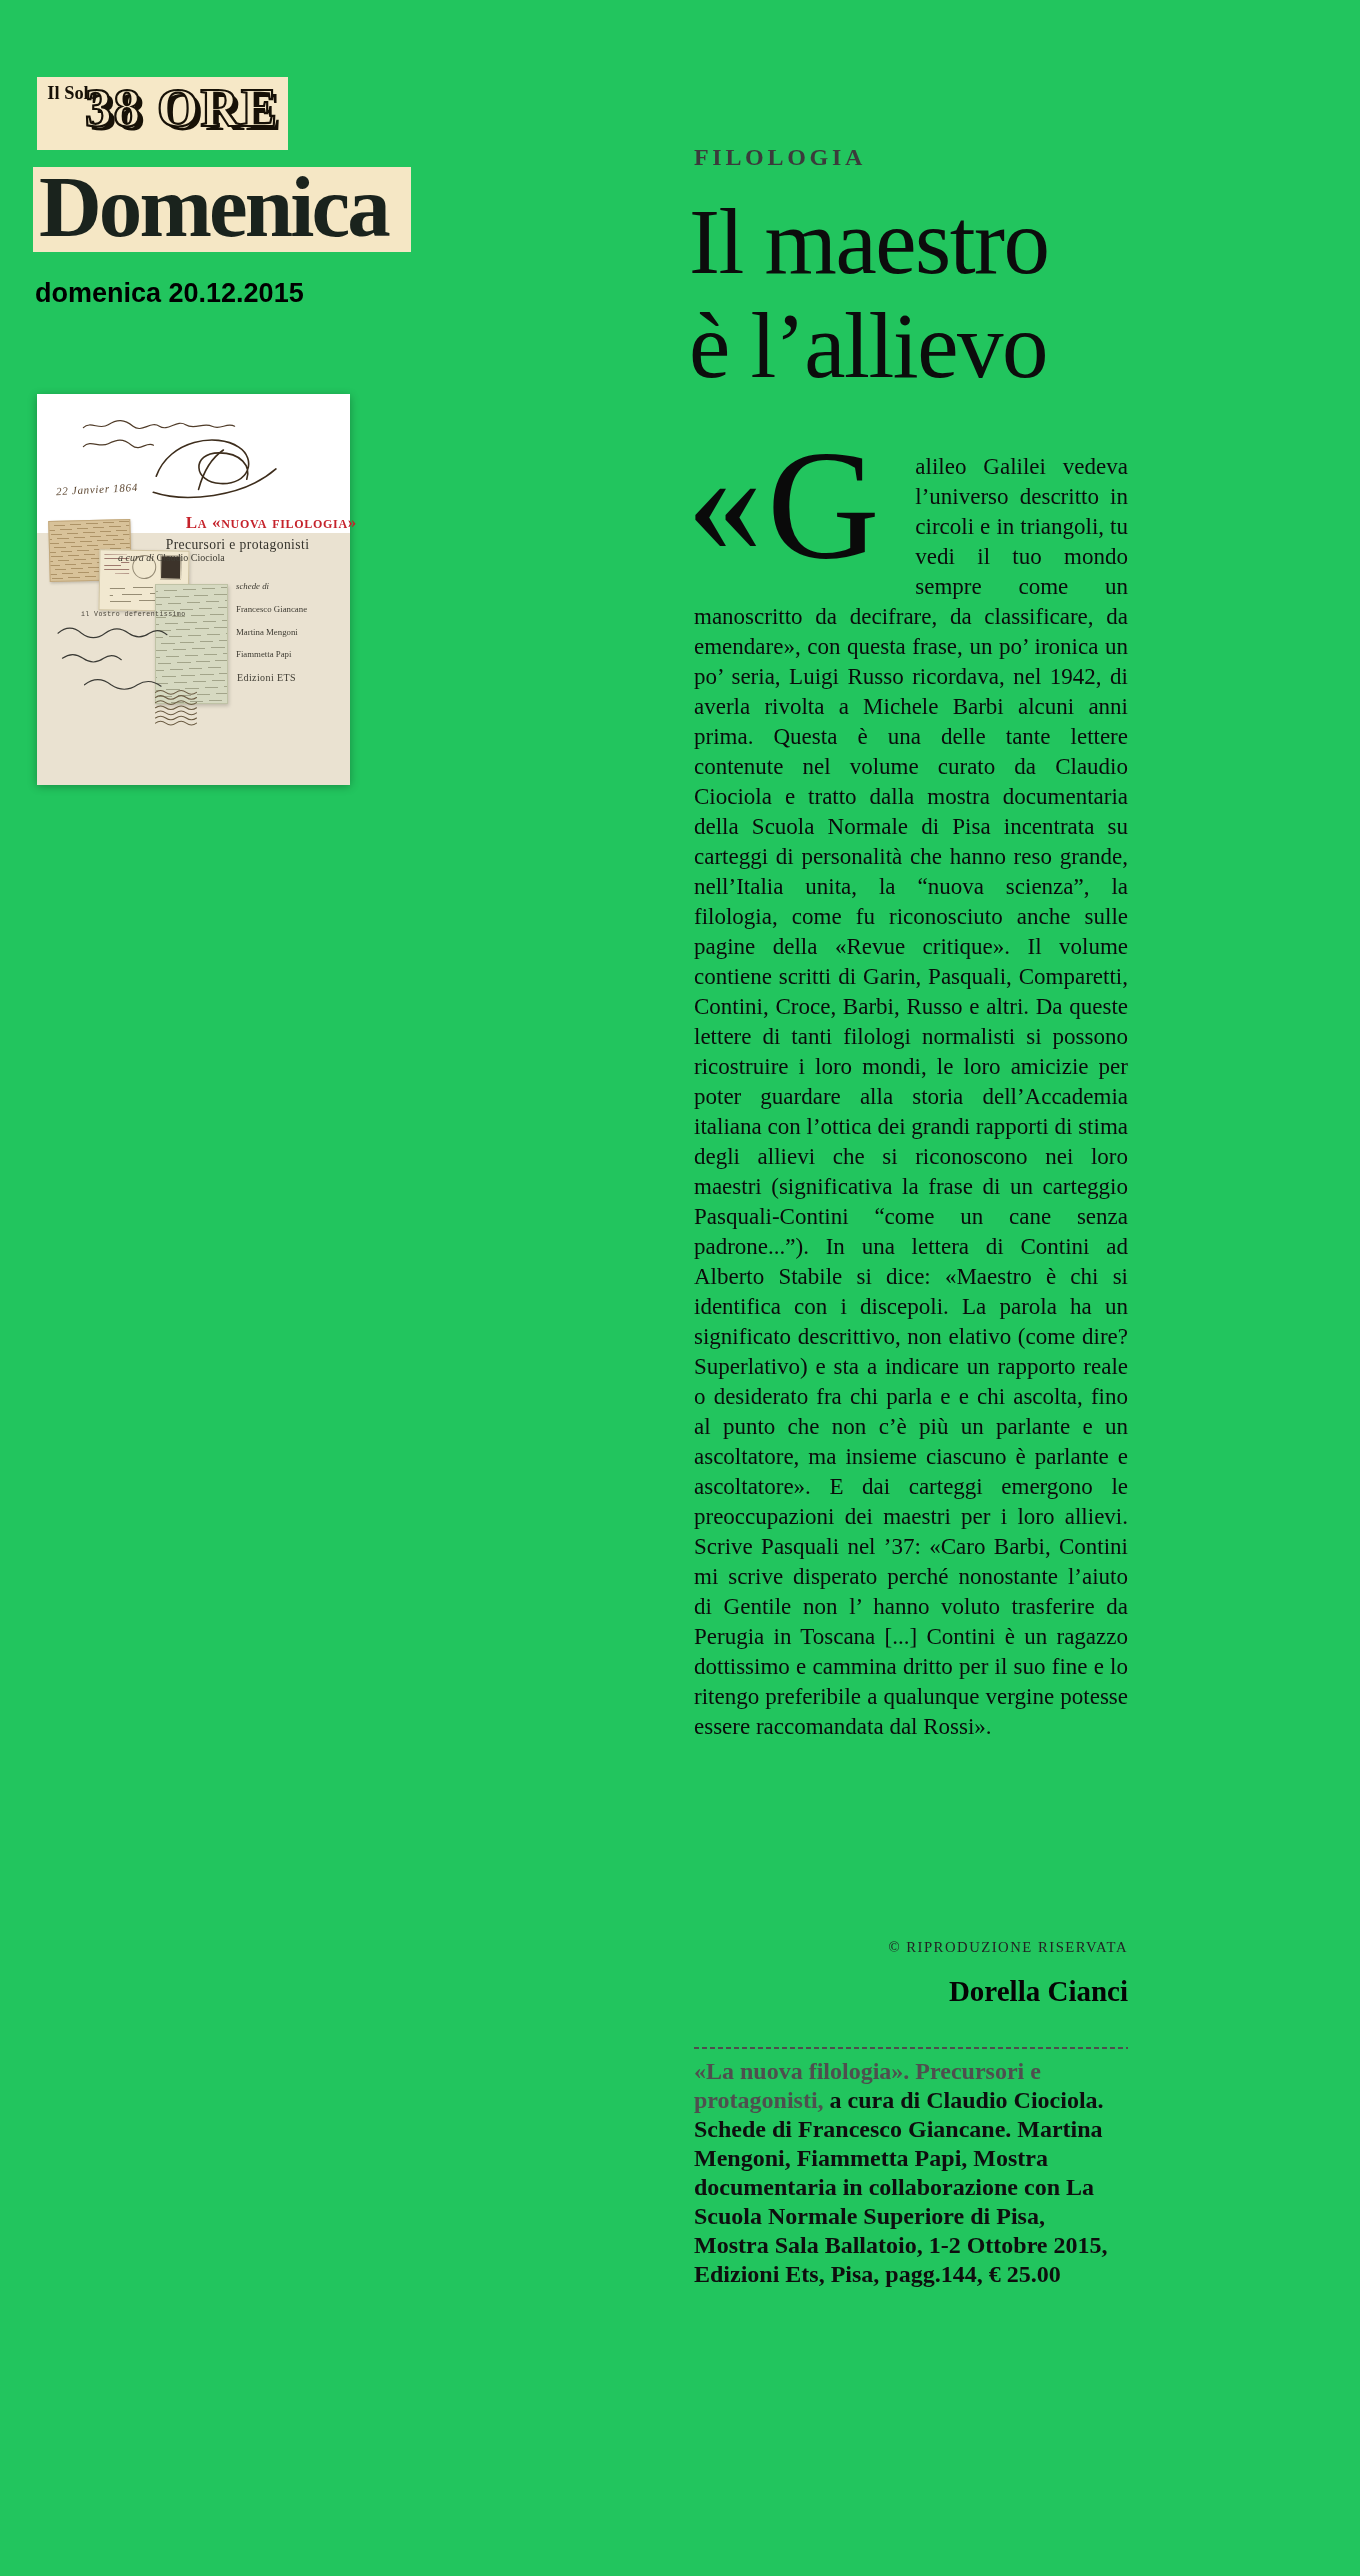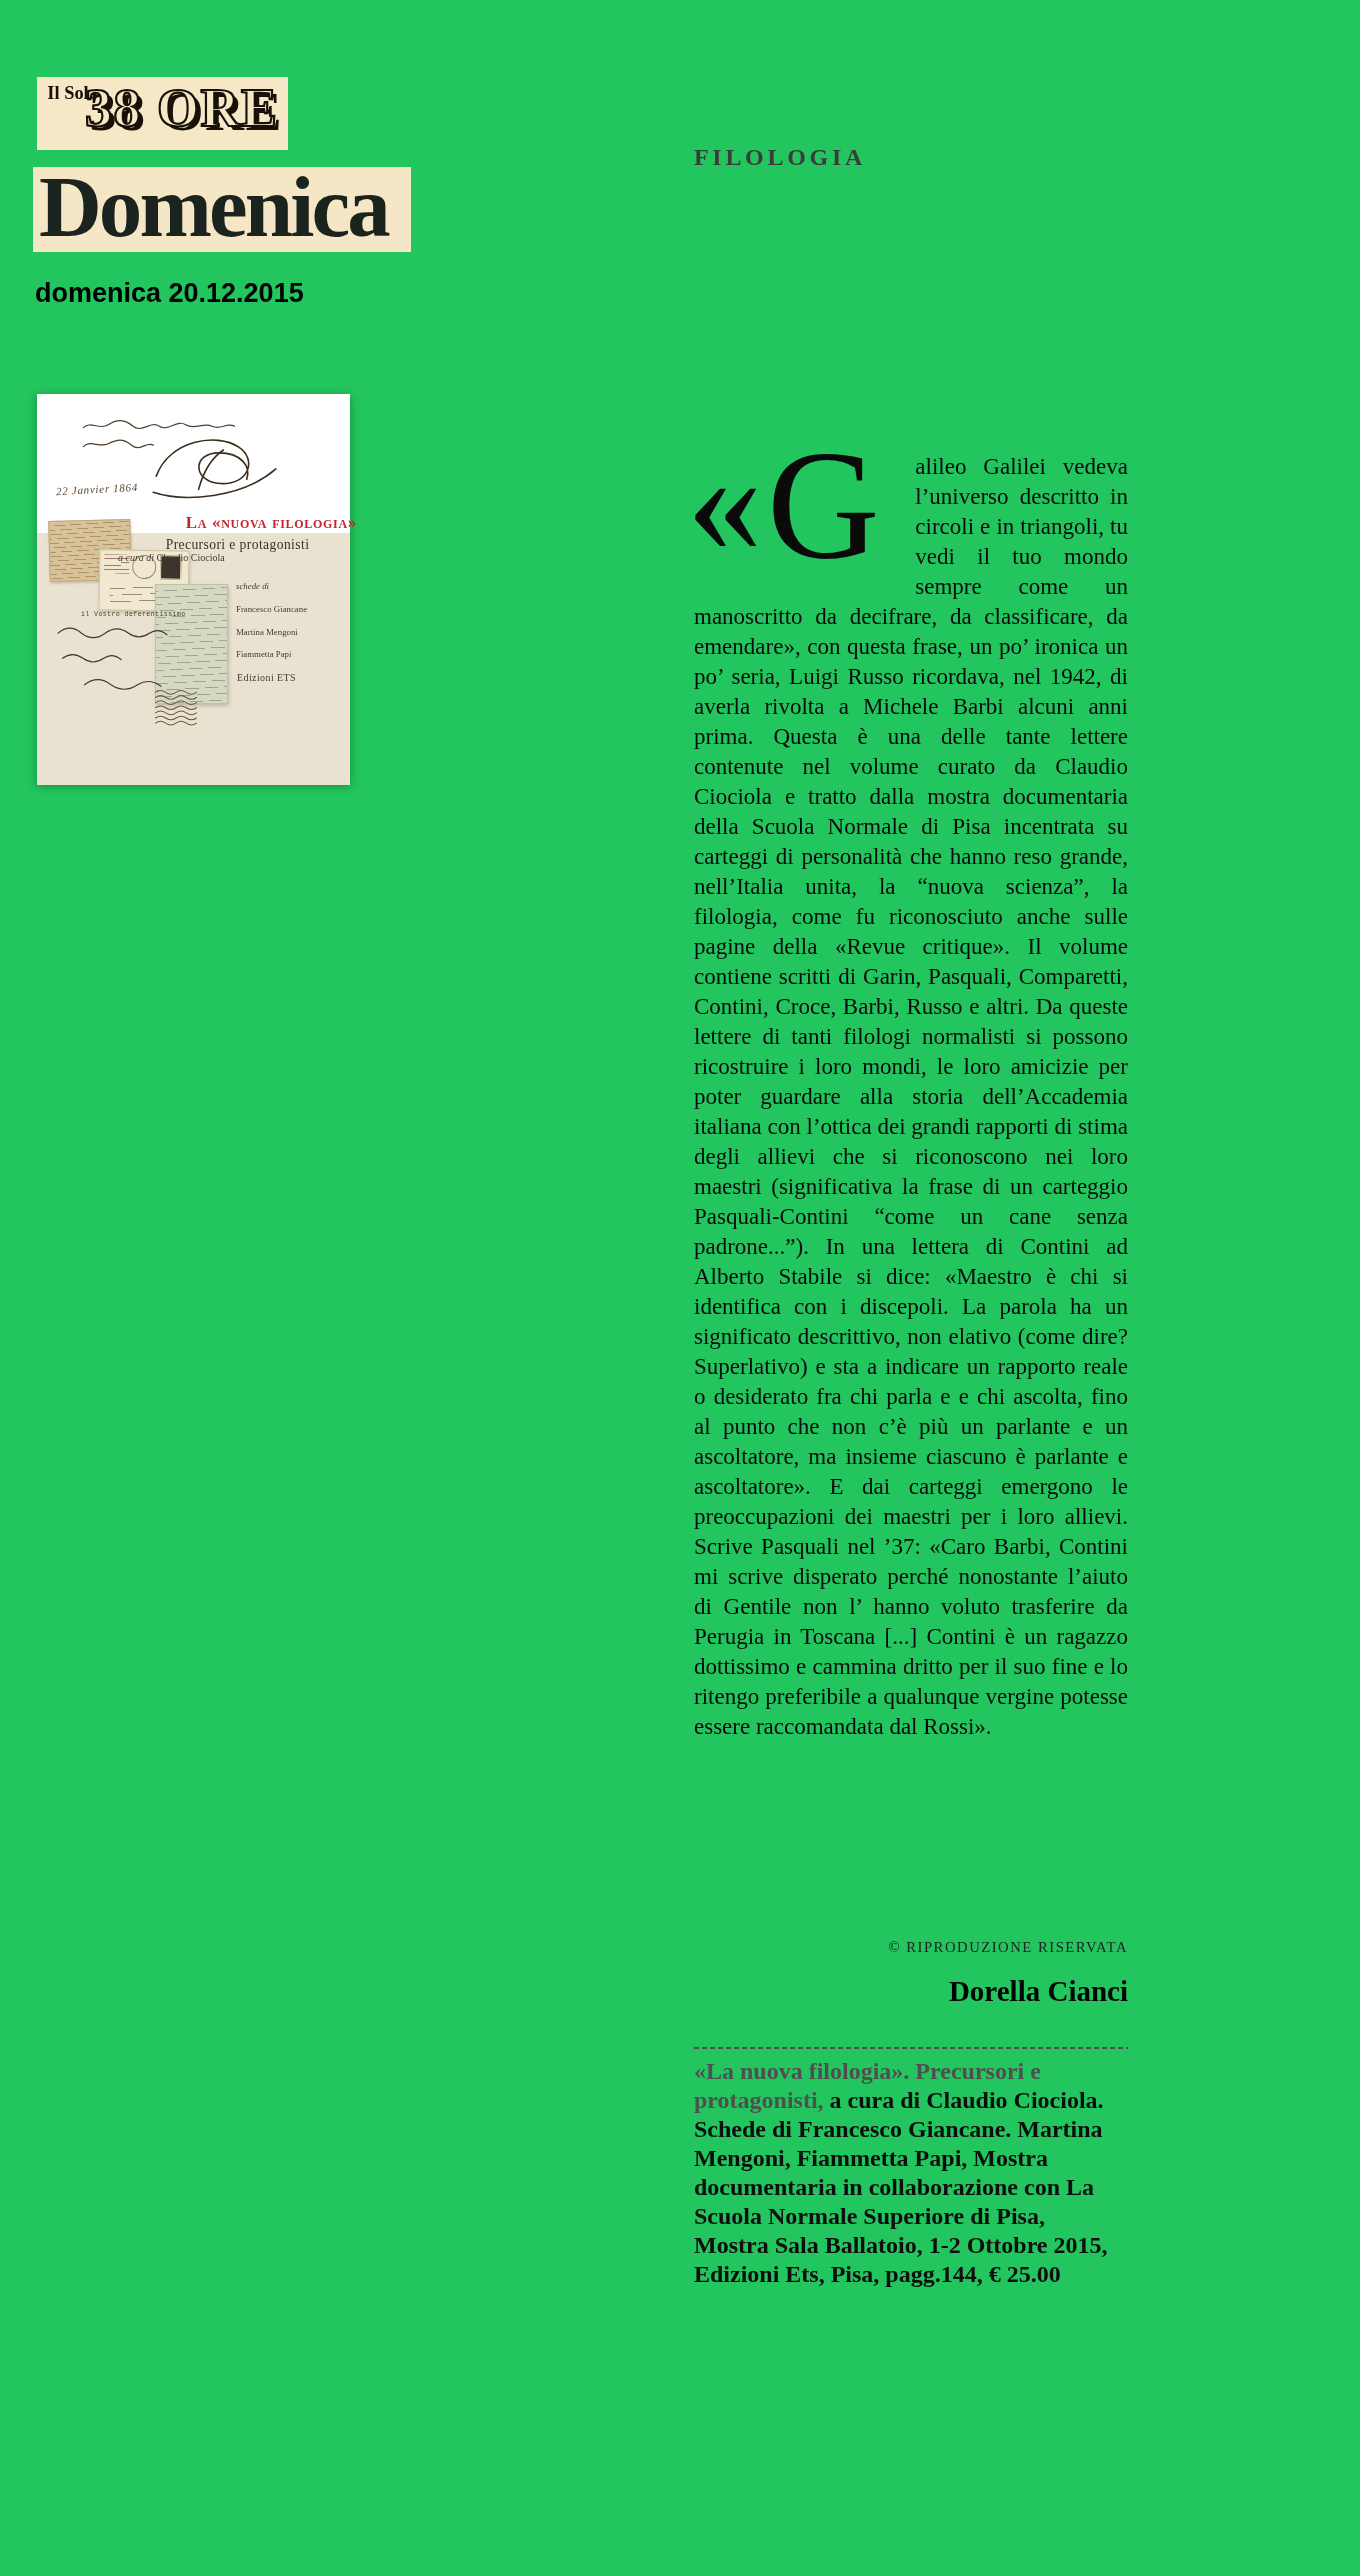--- a/index.html
+++ b/index.html
@@ -149,20 +149,24 @@
         <path d="M2,17 q7,-5 14,0 t14,0 t14,0 t14,0"></path>
         <path d="M2,24 q7,-5 14,0 t14,0 t14,0 t14,0"></path>
         <path d="M2,31 q7,-5 14,0 t14,0 t14,0 t14,0"></path>
         <path d="M2,38 q7,-5 14,0 t14,0 t14,0 t14,0"></path>
         <path d="M2,45 q7,-5 14,0 t14,0 t14,0 t14,0"></path>
       </g>
     </svg>
   </div>
 
   <div class="kicker">FILOLOGIA</div>
+  <div class="headline">
+    <div>Il maestro</div>
+    <div>è l’allievo</div>
+  </div>
 
   <div class="body-col">
     <div class="dropcap">
       <span class="q">«</span>
       <span class="g">G</span>
     </div><span>alileo Galilei vedeva l’universo descritto in circoli e in triangoli, tu vedi il tuo mondo sempre come un manoscritto da decifrare, da classificare, da emendare», con questa frase, un po’ ironica un po’ seria, Luigi Russo ricordava, nel 1942, di averla rivolta a Michele Barbi alcuni anni prima. Questa è una delle tante lettere contenute nel volume curato da Claudio Ciociola e tratto dalla mostra documentaria della Scuola Normale di Pisa incentrata su carteggi di personalità che hanno reso grande, nell’Italia unita, la “nuova scienza”, la filologia, come fu riconosciuto anche sulle pagine della «Revue critique». Il volume contiene scritti di Garin, Pasquali, Comparetti, Contini, Croce, Barbi, Russo e altri. Da queste lettere di tanti filologi normalisti si possono ricostruire i loro mondi, le loro amicizie per poter guardare alla storia dell’Accademia italiana con l’ottica dei grandi rapporti di stima degli allievi che si riconoscono nei loro maestri (significativa la frase di un carteggio Pasquali-Contini “come un cane senza padrone...”). In una lettera di Contini ad Alberto Stabile si dice: «Maestro è chi si identifica con i discepoli. La parola ha un significato descrittivo, non elativo (come dire? Superlativo) e sta a indicare un rapporto reale o desiderato fra chi parla e e chi ascolta, fino al punto che non c’è più un parlante e un ascoltatore, ma insieme ciascuno è parlante e ascoltatore». E dai carteggi emergono le preoccupazioni dei maestri per i loro allievi. Scrive Pasquali nel ’37: «Caro Barbi, Contini mi scrive disperato perché nonostante l’aiuto di Gentile non l’ hanno voluto trasferire da Perugia in Toscana [...] Contini è un ragazzo dottissimo e cammina dritto per il suo fine e lo ritengo preferibile a qualunque vergine potesse essere raccomandata dal Rossi».</span>
   </div>
 
   <div class="copyright">© RIPRODUZIONE RISERVATA</div>
   <div class="author">Dorella Cianci</div>

